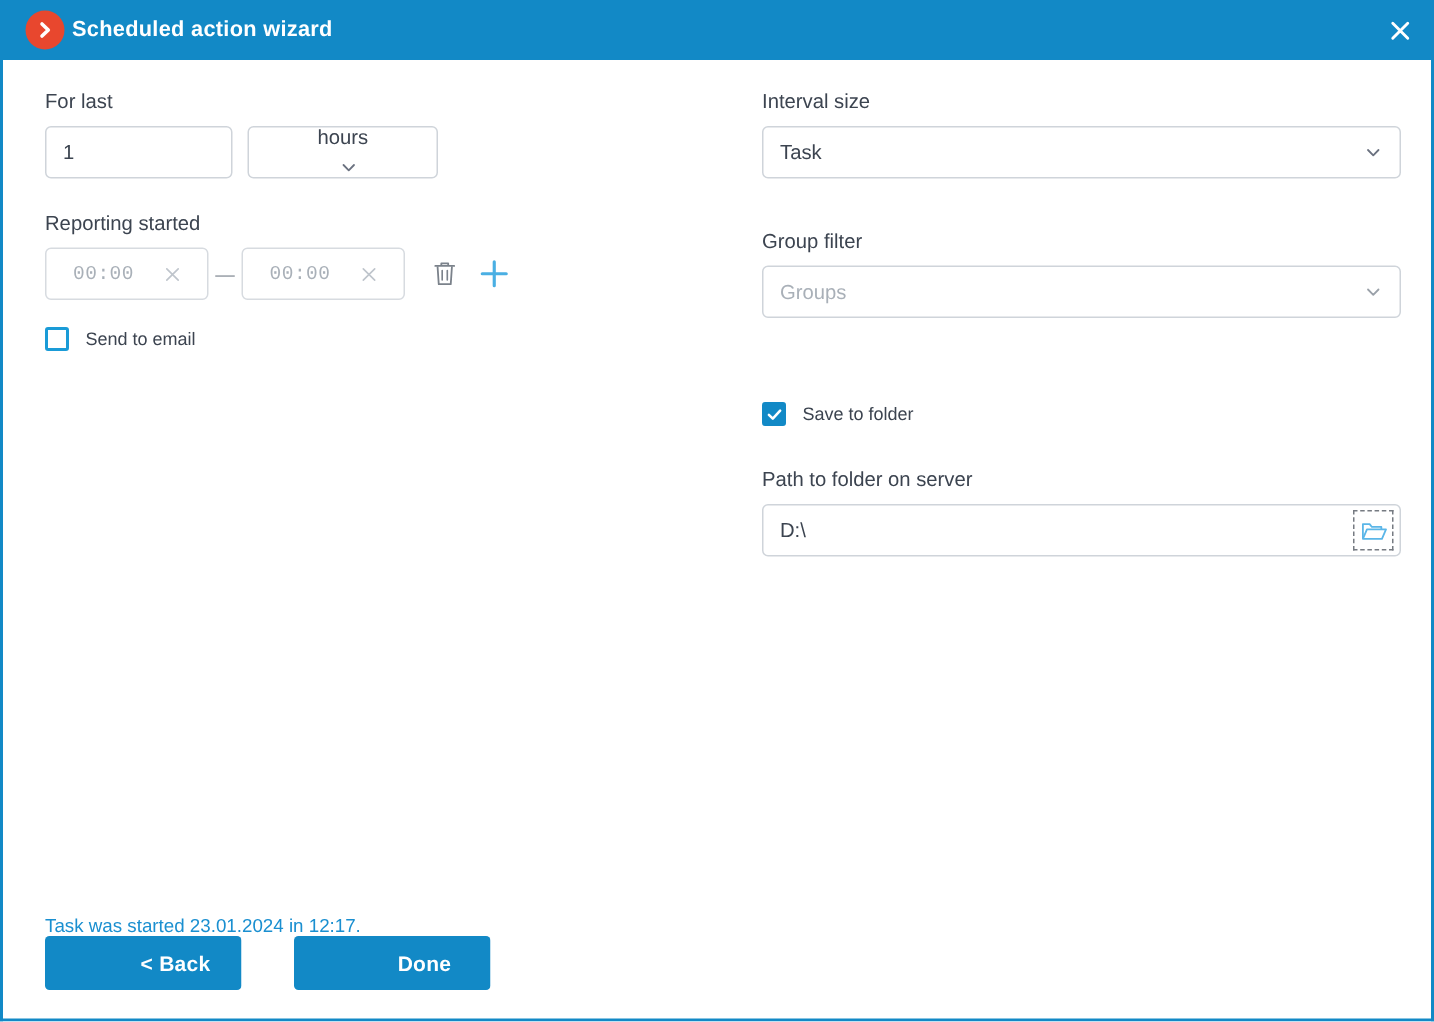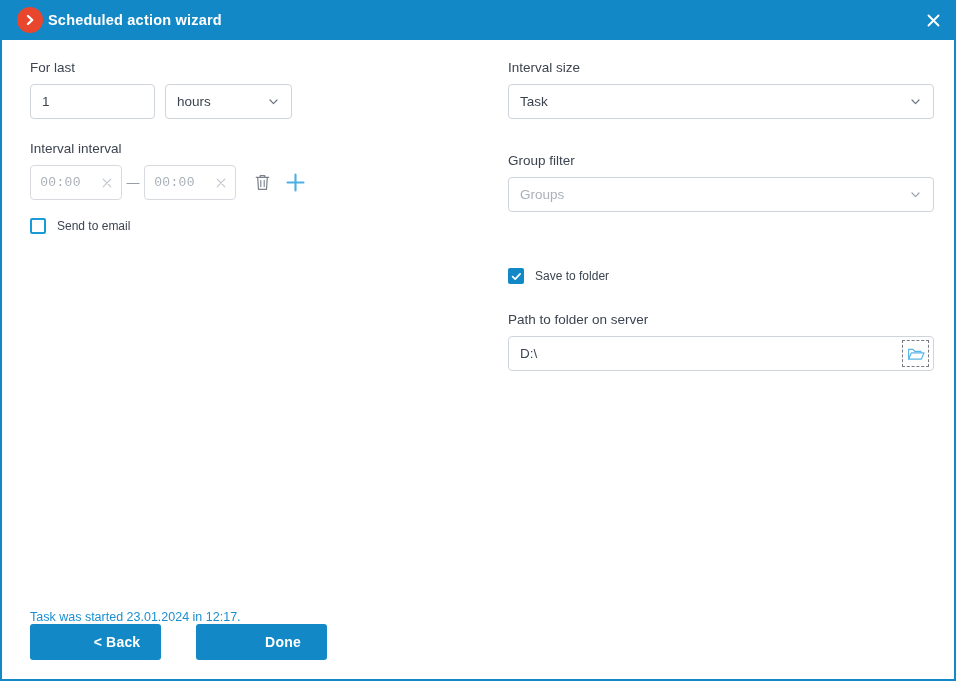--- a/index.html
+++ b/index.html
@@ -131,32 +131,33 @@
   
   .row-forlast {
     display: flex;
     gap: 10px;
   }
   .inp-number {
     width: 125px;
   }
   .sel-units {
     width: 127px;
+    flex-direction: column;
   }
 
   
   .block { margin-top: 22px; }
 
   .row-interval {
     display: flex;
     align-items: center;
   }
   .time-box {
     box-sizing: border-box;
-    width: 92px;
+    width: 109px;
     height: 35px;
     border: 1px solid #d7dbe0;
     border-radius: 4px;
     background: #ffffff;
     display: flex;
     align-items: center;
     justify-content: center;
     gap: 21px;
     cursor: text;
   }
@@ -335,21 +336,21 @@
             <span class="chev">
               <svg width="13" height="13" viewBox="0 0 13 13">
                 <path d="M3 5 L6.5 8.6 L10 5" fill="none" stroke="#6b7280" stroke-width="1.2" stroke-linecap="round" stroke-linejoin="round"></path>
               </svg>
             </span>
           </div>
         </div>
       </div>
 
       <div class="block">
-        <div class="field-label">Interval interval</div>
+        <div class="field-label">Reporting started</div>
         <div class="row-interval">
           <div class="time-box">
             <span class="time-val">00:00</span>
             <span class="time-clear">
               <svg width="10" height="10" viewBox="0 0 10 10">
                 <path d="M1.2 1.2 L8.8 8.8 M8.8 1.2 L1.2 8.8" stroke="#bfc5cc" stroke-width="1.1" stroke-linecap="round"></path>
               </svg>
             </span>
           </div>
           <div class="dash">—</div>

